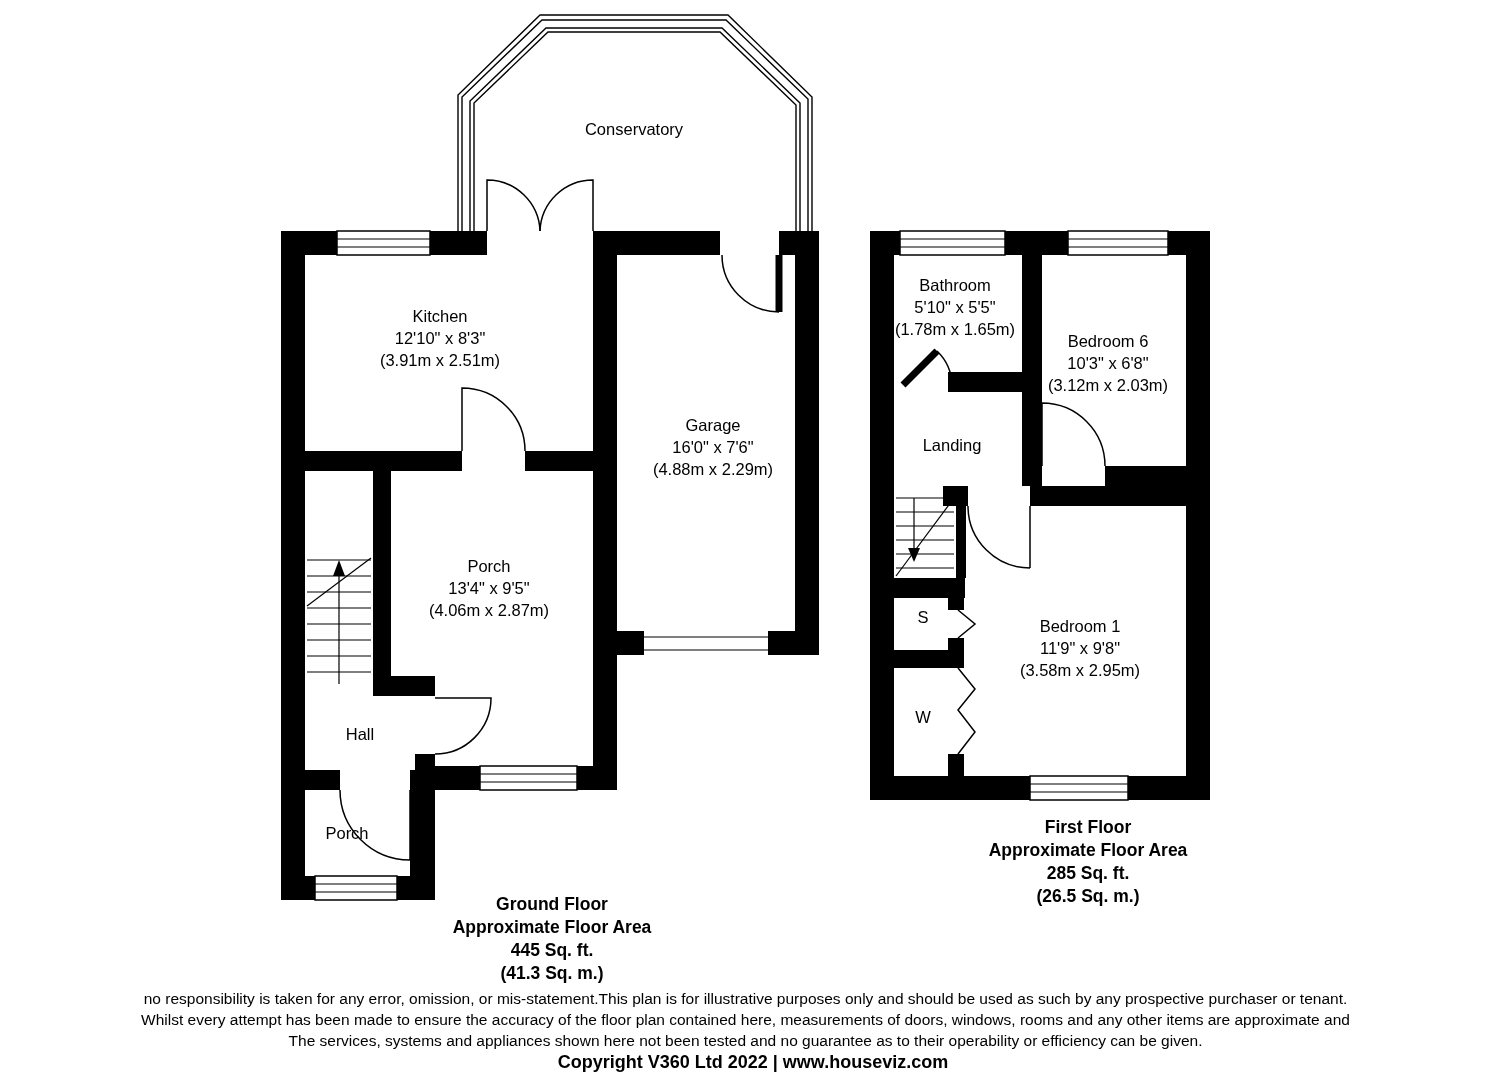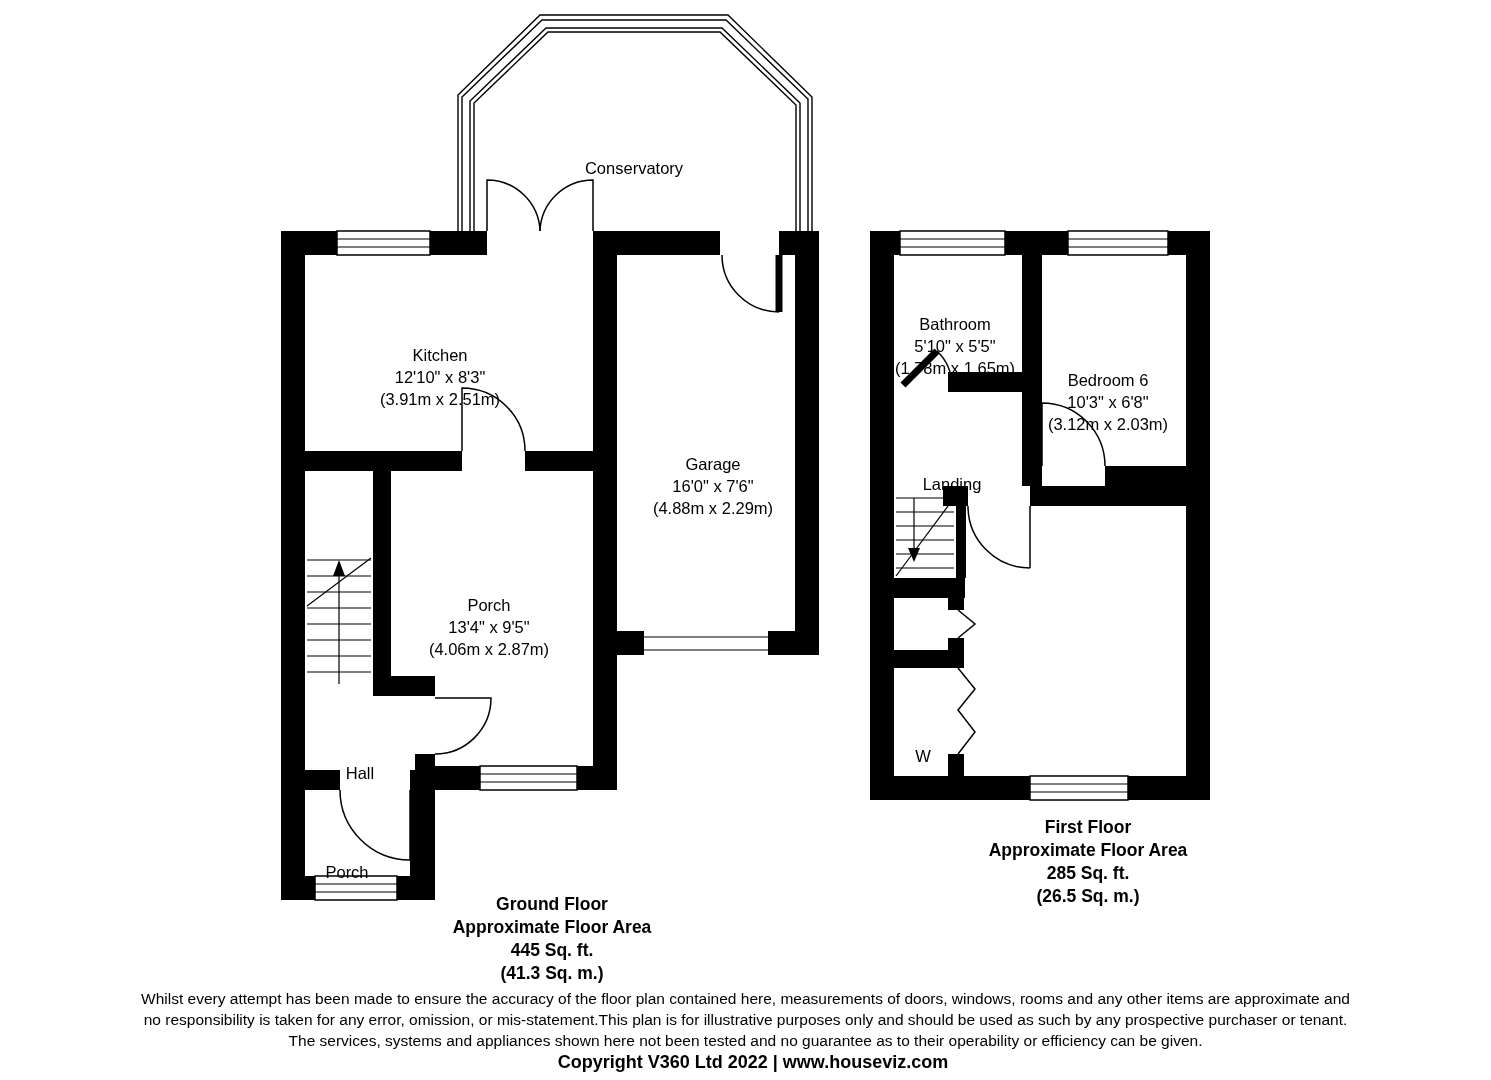--- a/index.html
+++ b/index.html
@@ -8,21 +8,21 @@
           font-family:"Liberation Sans",sans-serif;color:#000;}
   .plan-svg{position:absolute;left:0;top:0;}
   .wall{fill:#000;stroke:none;}
   .win{fill:#fff;stroke:#000;stroke-width:1.5;}
   .wline{stroke:#000;stroke-width:1.2;}
   .door{fill:none;stroke:#000;stroke-width:1.5;}
   .leaf-thick{stroke:#000;stroke-width:7;}
   .tread{stroke:#000;stroke-width:1.2;}
   .glz{fill:none;stroke:#000;stroke-width:1.4;}
   .room-label{position:absolute;transform:translate(-50%,-50%);text-align:center;
-              white-space:nowrap;font-size:16.5px;line-height:22px;margin-top:39px;}
+              white-space:nowrap;font-size:16.5px;line-height:22px;}
   .summary{position:absolute;transform:translateX(-50%);text-align:center;font-weight:bold;
            font-size:17.5px;line-height:23px;white-space:nowrap;}
   .disclaimer{position:absolute;left:0;right:0;text-align:center;font-size:15.5px;line-height:21px;}
   .copyright{position:absolute;left:15px;right:0;text-align:center;font-weight:bold;font-size:18px;}
 </style>
 </head>
 <body>
 
 <div class="canvas">
 
@@ -212,20 +212,25 @@
   <div class="room-label" style="left:1108px;top:363px;">
     <div>Bedroom 6</div>
     <div>10'3" x 6'8"</div>
     <div>(3.12m x 2.03m)</div>
   </div>
 
   <div class="room-label" style="left:952px;top:445px;">
     <div>Landing</div>
   </div>
 
+  <div class="room-label" style="left:1080px;top:648px;">
+    <div>Bedroom 1</div>
+    <div>11'9" x 9'8"</div>
+    <div>(3.58m x 2.95m)</div>
+  </div>
 
   <div class="room-label" style="left:923px;top:617px;">
     <div>S</div>
   </div>
 
   <div class="room-label" style="left:923px;top:717px;">
     <div>W</div>
   </div>
 
   <div class="summary" style="left:552px;top:893px;">
@@ -236,20 +241,20 @@
   </div>
 
   <div class="summary" style="left:1088px;top:816px;">
     <div>First Floor</div>
     <div>Approximate Floor Area</div>
     <div>285 Sq. ft.</div>
     <div>(26.5 Sq. m.)</div>
   </div>
 
   <div class="disclaimer" style="top:988px;">
+    <div>no responsibility is taken for any error, omission, or mis-statement.This plan is for illustrative purposes only and should be used as such by any prospective purchaser or tenant.</div>
     <div>Whilst every attempt has been made to ensure the accuracy of the floor plan contained here, measurements of doors, windows, rooms and any other items are approximate and</div>
-    <div>no responsibility is taken for any error, omission, or mis-statement.This plan is for illustrative purposes only and should be used as such by any prospective purchaser or tenant.</div>
     <div>The services, systems and appliances shown here not been tested and no guarantee as to their operability or efficiency can be given.</div>
   </div>
 
   <div class="copyright" style="top:1052px;">Copyright V360 Ltd 2022 | www.houseviz.com</div>
 
 </div>
 
 </body></html>

